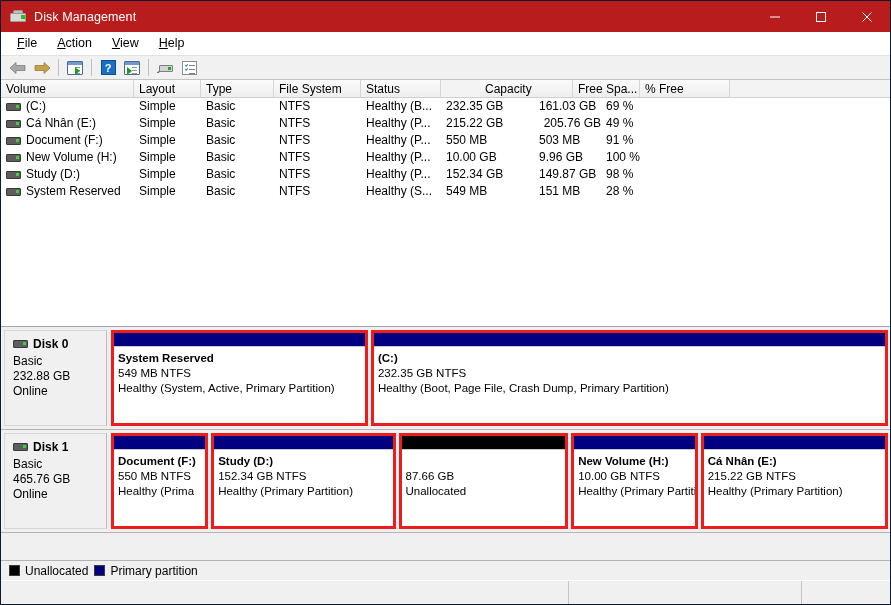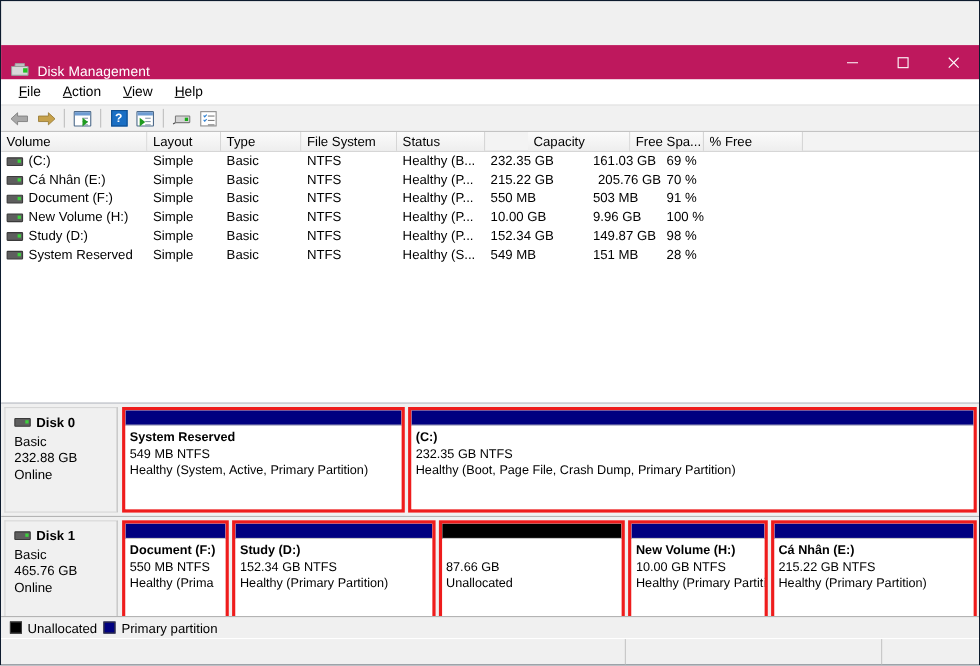--- a/index.html
+++ b/index.html
@@ -15,27 +15,26 @@
     position: relative;
     border: 1px solid #0d1b2e;
     background: #f0f0f0;
     display: flex;
     flex-direction: column;
   }
 
   
   .titlebar {
     height: 31px;
-    background: #be185d;
+    background: #b91c1c;
     color: #ffffff;
     display: flex;
-    align-items: flex-end;
-    flex: 0 0 auto;
-    position: relative;
-    margin-top: 40px;
+    align-items: center;
+    flex: 0 0 auto;
+    position: relative;
   }
   .titlebar .app-icon {
     width: 16px; height: 16px;
     margin-left: 9px; margin-right: 8px;
     position: relative;
     flex: 0 0 auto;
   }
   .app-icon .ic-body {
     position: absolute; left: 0; top: 4px;
     width: 16px; height: 9px;
@@ -487,21 +486,21 @@
               <span class="md-l"></span>
             </span>
             <span>Cá Nhân (E:)</span>
           </div>
           <div class="cell" style="width: 67px;">Simple</div>
           <div class="cell" style="width: 73px;">Basic</div>
           <div class="cell" style="width: 87px;">NTFS</div>
           <div class="cell" style="width: 80px;">Healthy (P...</div>
           <div class="cell" style="width: 93px;">215.22 GB</div>
           <div class="cell" style="width: 67px; text-align: right;">205.76 GB</div>
-          <div class="cell" style="width: 90px;">70 %</div>
+          <div class="cell" style="width: 90px;">49 %</div>
         </div>
         <div class="vol-row">
           <div class="cell vol-name" style="width: 133px;">
             <span class="mini-drive">
               <span class="md-b"></span>
               <span class="md-l"></span>
             </span>
             <span>Document (F:)</span>
           </div>
           <div class="cell" style="width: 67px;">Simple</div>

